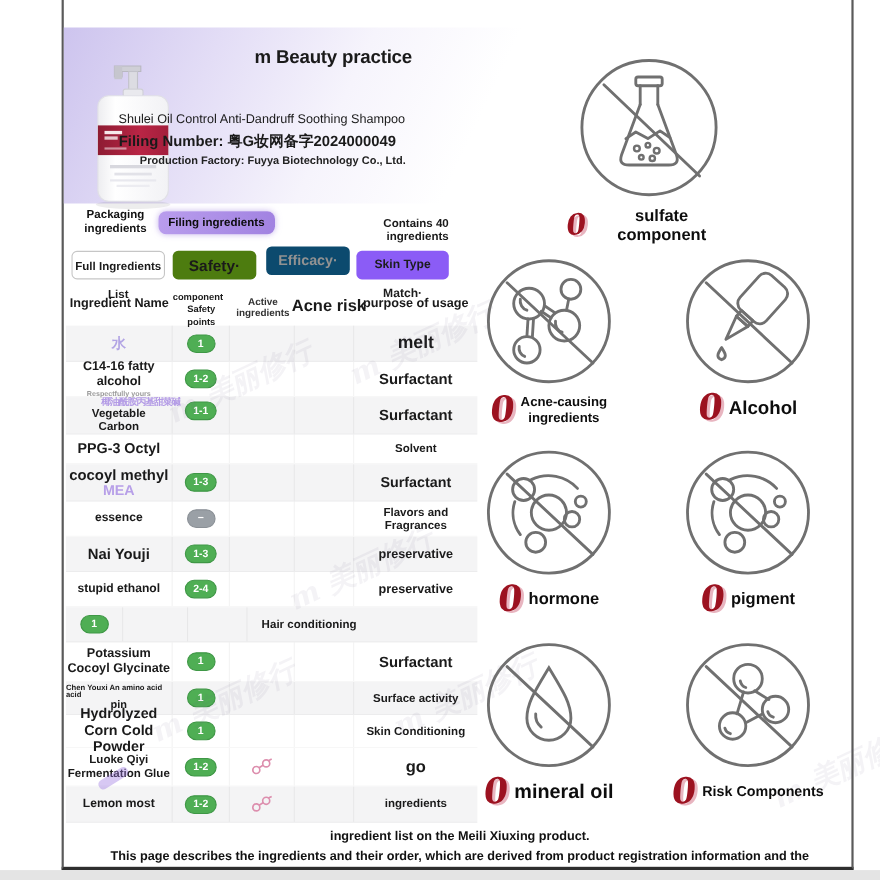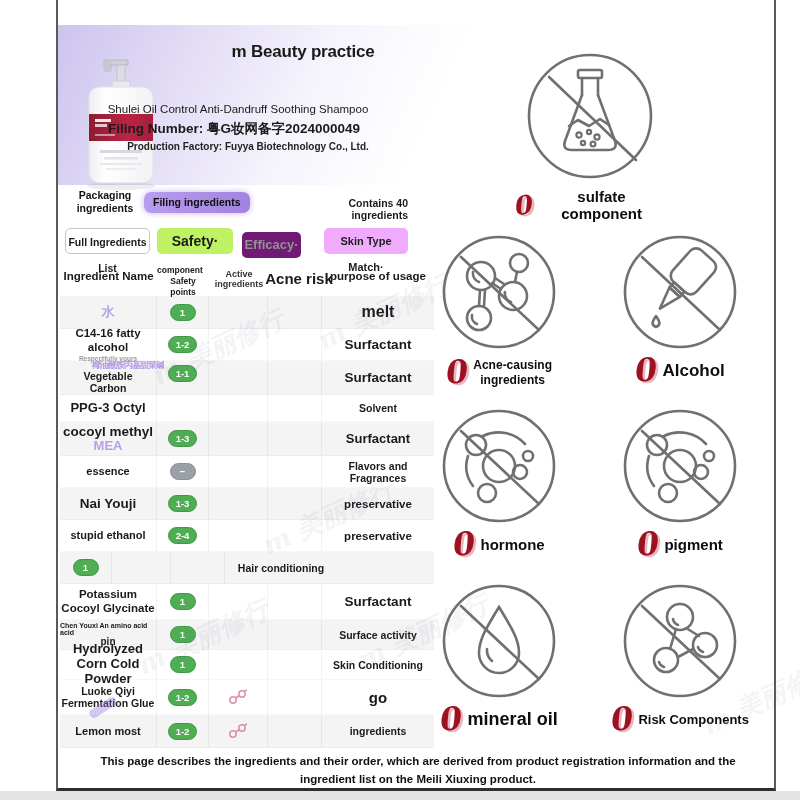--- a/index.html
+++ b/index.html
@@ -14,23 +14,23 @@
   #filing-line{left:50px;top:120px;width:260px;text-align:left;font-size:13.5px;font-weight:bold;}
   #factory-line{left:50px;top:141px;width:280px;text-align:center;font-size:10px;font-weight:bold;color:#222;}
   
   .toptab{font-size:10.5px;font-weight:bold;line-height:1.25;}
   #tab-packaging{left:8px;top:189px;width:78px;text-align:center;color:#111;}
   #tab-filing{left:86px;top:192px;padding:4px 9px;background:linear-gradient(100deg,#b99ded,#a182e1);border-radius:7px;color:#0c0c0c;box-shadow:0 0 6px rgba(160,130,225,.6);}
   #contains-count{left:240px;top:197px;width:110px;text-align:right;font-size:10.5px;font-weight:bold;}
   
   .tab2{height:26px;line-height:26px;text-align:center;border-radius:5px;box-sizing:border-box;}
   #tab-full{left:7px;top:228px;width:85px;background:#fff;border:1px solid #c6c6c6;font-size:10.5px;font-weight:bold;}
-  #tab-safety{left:99px;top:228px;width:76px;background:#bef264;font-size:14px;font-weight:bold;color:#1a1a1a;}
-  #tab-efficacy{left:184px;top:232px;width:59px;background:#701a75;font-size:13px;font-weight:bold;color:#929292;}
-  #tab-skin{left:266px;top:228px;width:84px;background:#f0abfc;font-size:11px;font-weight:bold;color:#1d1d1d;}
+  #tab-safety{left:99px;top:228px;width:76px;background:#4d7c0f;font-size:14px;font-weight:bold;color:#1a1a1a;}
+  #tab-efficacy{left:184px;top:224px;width:76px;background:#0c4a6e;font-size:13px;font-weight:bold;color:#929292;}
+  #tab-skin{left:266px;top:228px;width:84px;background:#8b5cf6;font-size:11px;font-weight:bold;color:#1d1d1d;}
   
   #tbl{left:2px;top:258px;width:374px;}
   #thead{position:relative;height:38px;}
   #thead span{position:absolute;display:block;text-align:center;}
   #th-name{left:0;width:97px;top:12px;font-size:11.5px;font-weight:bold;}
   #th-safe{left:97px;width:52px;top:7px;font-size:8.5px;font-weight:bold;line-height:1.3;}
   #th-act{left:148px;width:62px;top:11px;font-size:9px;font-weight:bold;color:#333;}
   #th-acne{left:196px;width:86px;top:12px;font-size:15px;font-weight:bold;}
   #th-purp{left:262px;width:112px;top:12px;font-size:11.5px;font-weight:bold;}
   .trow{display:flex;align-items:center;border-bottom:1px solid rgba(0,0,0,0.03);box-sizing:border-box;}
@@ -499,18 +499,18 @@
           <path d="M39,81 a7,7 0 0 0 5,5"></path>
       </g>
     </svg>
     <div class="nolabel">
       <span class="zero">0</span>
       <span class="nl-txt" style="font-size:13px">Risk Components</span>
     </div>
   </div>
 
   <div id="footer" class="abs">
+    <div>ingredient list on the Meili Xiuxing product.</div>
     <div>This page describes the ingredients and their order, which are derived from product registration information and the</div>
-    <div>ingredient list on the Meili Xiuxing product.</div>
   </div>
 
 </div>
 <div id="bottom-strip"></div>
 
 </body></html>

